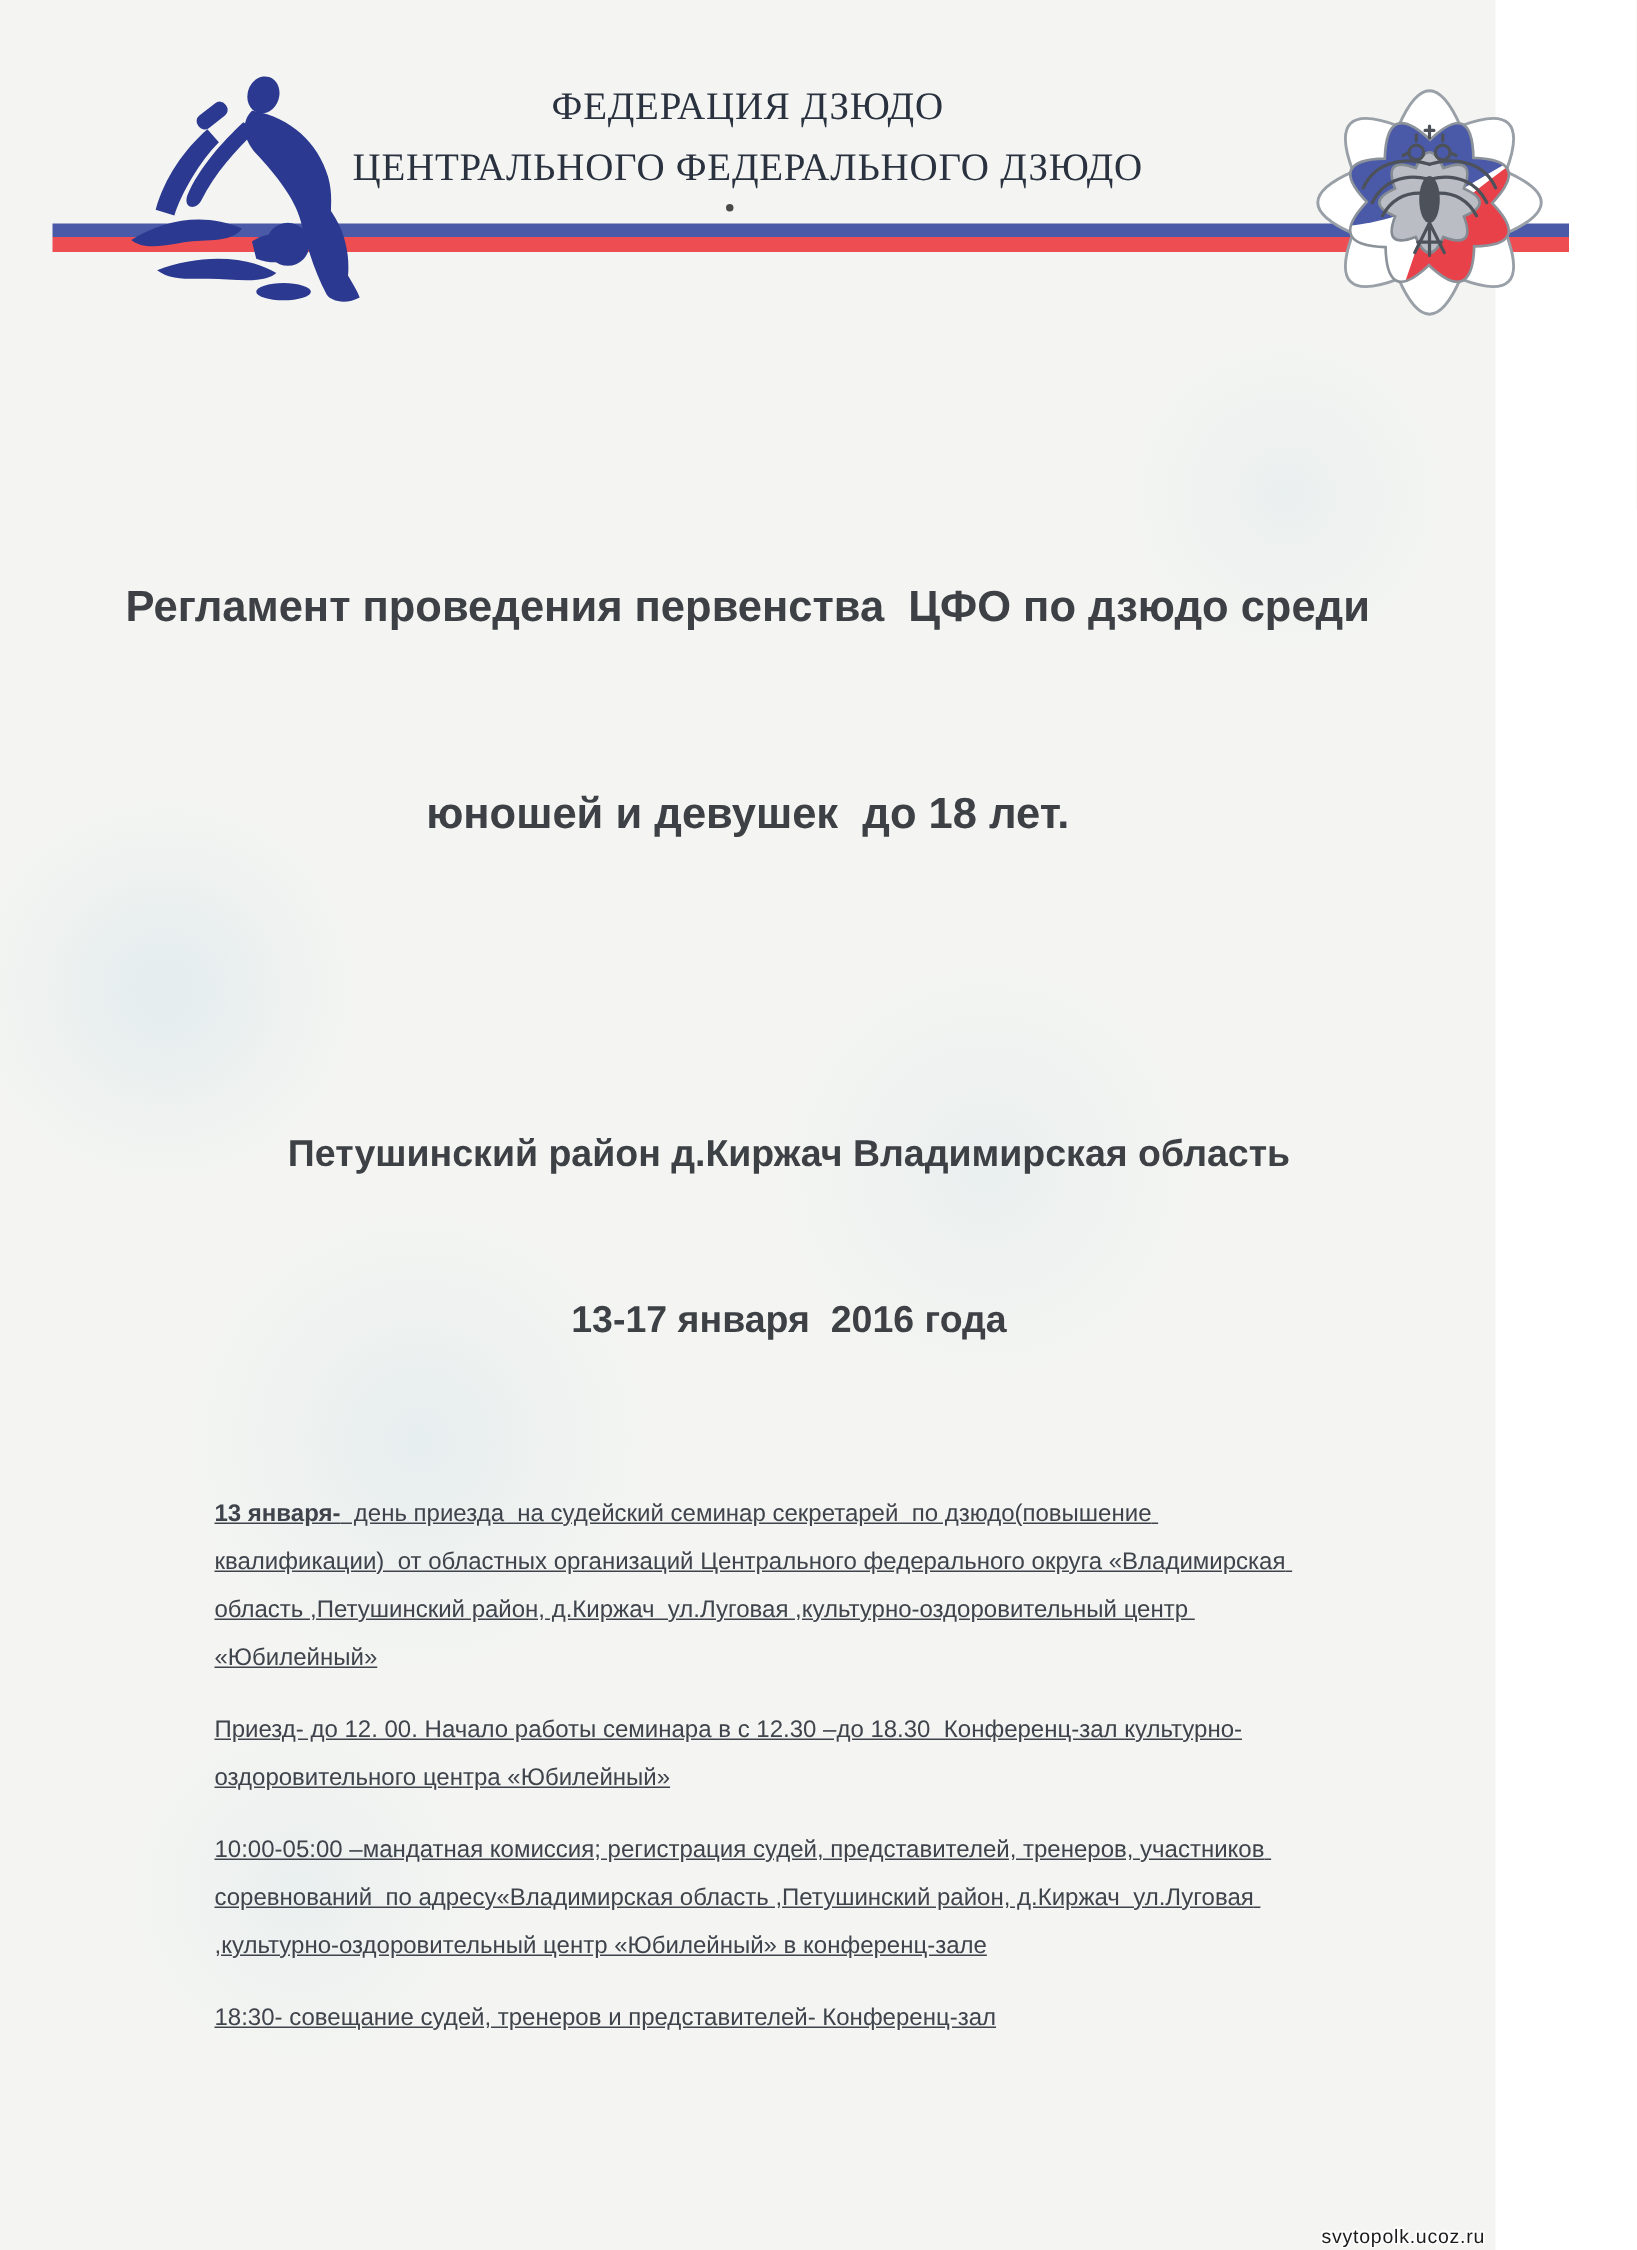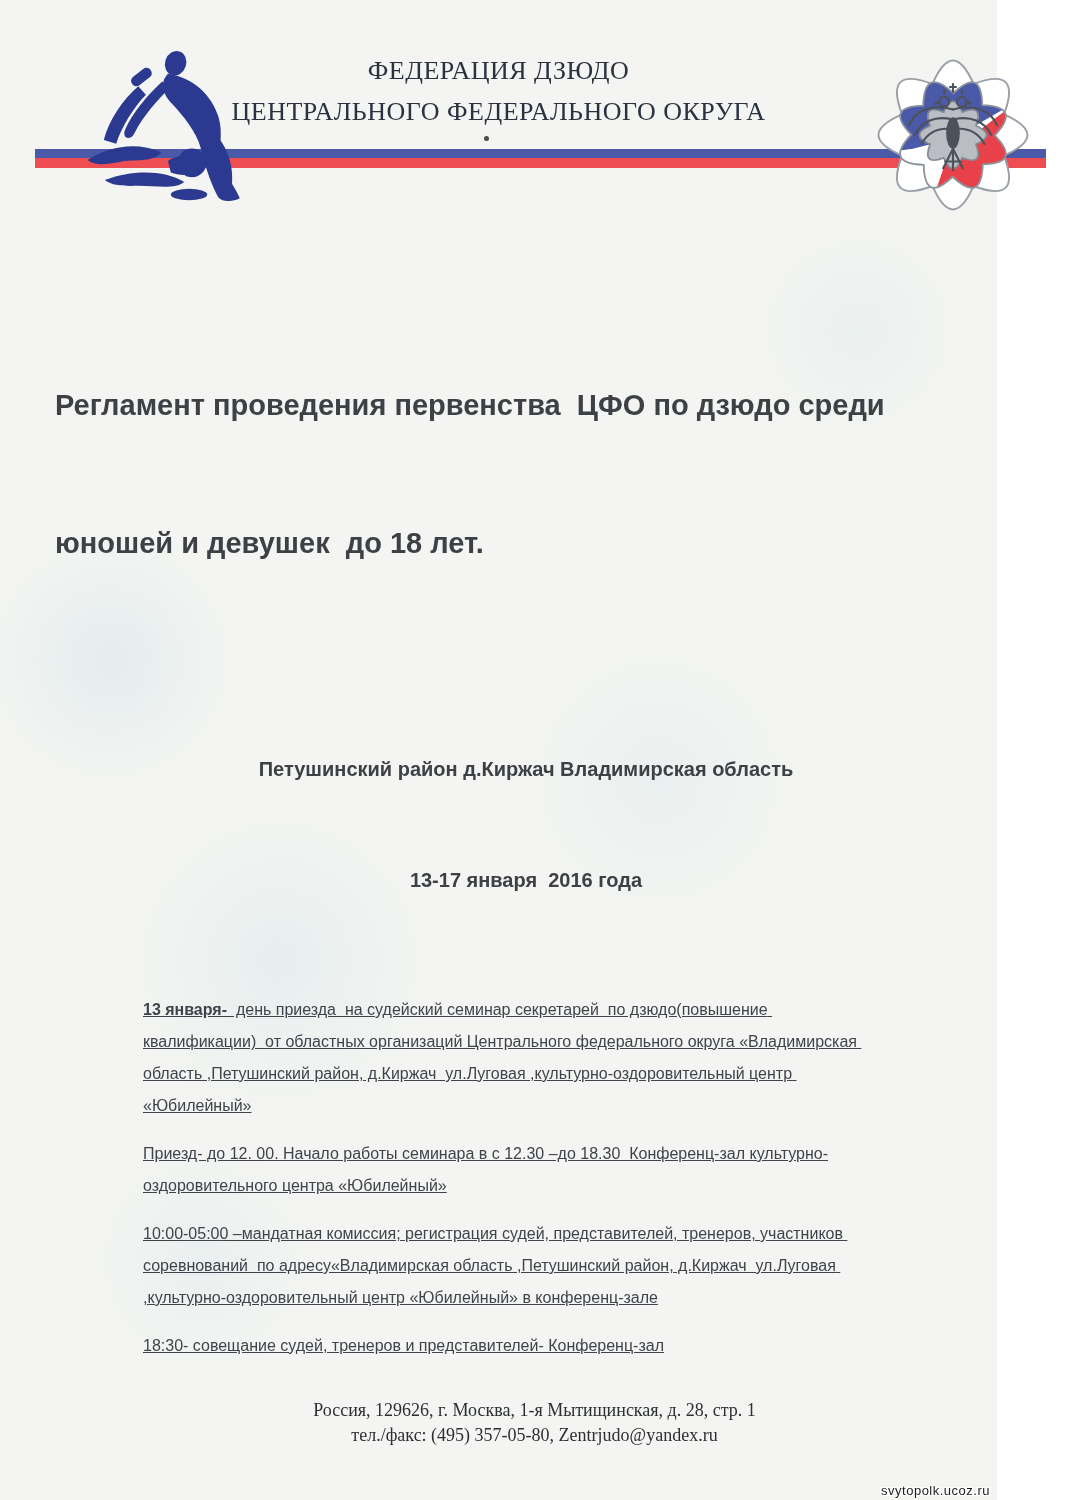--- a/index.html
+++ b/index.html
@@ -31,27 +31,27 @@
   .stripe .band-blue { height: 9px; }
   .stripe .band-red  { height: 10px; }
   .sep-dot {
     position: absolute; left: 484px; top: 136px;
     width: 5px; height: 5px; border-radius: 50%; background: #4a4a4a;
   }
   .logo   { position: absolute; left: 76px;  top: 46px; }
   .emblem { position: absolute; left: 855px; top: 46px; }
   
   .title {
-    margin-top: 58px; padding-left: 55px; 
+    margin-top: 58px; text-align: center;
     font-size: 29px; font-weight: 700; line-height: 46px; color: #3d4145;
     white-space: pre-wrap;
   }
   .subtitle {
     margin-top: 19px; padding-left: 55px; text-align: center;
-    font-size: 20px; font-weight: 700; line-height: 37px; color: #3d4145;
+    font-size: 25px; font-weight: 700; line-height: 37px; color: #3d4145;
     white-space: pre-wrap;
   }
   .paras { margin: 21px 125px 0 143px; }
   .paras p {
     margin: 0 0 16px 0;
     font-size: 16px; line-height: 32px; color: #3f444c;
     white-space: pre-wrap;
     text-decoration: underline;
   }
   .paras p strong { font-weight: 700; }
@@ -92,21 +92,21 @@
         <path d="M30,139 C58,128 92,128 113,141 C104,149 83,145 66,145 C52,145 39,146 30,139 Z"></path>
         <circle cx="121" cy="121" r="15"></circle>
         <path d="M149,95 C159,108 164,124 163,141 C163,149 157,155 152,154 C149,141 146,126 141,112 Z"></path>
         <path d="M96,119 C108,111 125,112 135,122 C130,134 111,136 99,131 Z"></path>
         <ellipse cx="118" cy="154" rx="19" ry="6"></ellipse>
       </g>
     </svg>
 
     <div class="org">
       <div>ФЕДЕРАЦИЯ ДЗЮДО</div>
-      <div>ЦЕНТРАЛЬНОГО ФЕДЕРАЛЬНОГО ОКРУГА</div>
+      <div>ЦЕНТРАЛЬНОГО ФЕДЕРАЛЬНОГО ДЗЮДО</div>
     </div>
 
     <div class="sep-dot"></div>
 
     <svg class="emblem" width="196" height="178" viewBox="0 0 200 180">
       <defs>
         <path id="petalFlower" d="M152,111 Q200,90 152,69 Q171,19 121,38 Q100,-10 79,38 Q29,19 48,69 Q0,90 48,111 Q29,161 79,142 Q100,190 121,142 Q171,161 152,111 Z"></path>
         <clipPath id="innerClip">
           <use href="#petalFlower" transform="rotate(22.5 100 90) translate(100 90) scale(0.76) translate(-100 -90)"></use>
         </clipPath>
@@ -146,19 +146,15 @@
     <div>13-17 января  2016 года</div>
   </div>
 
   <div class="paras">
       <p><strong>13 января-</strong>  день приезда  на судейский семинар секретарей  по дзюдо(повышение квалификации)  от областных организаций Центрального федерального округа «Владимирская область ,Петушинский район, д.Киржач  ул.Луговая ,культурно-оздоровительный центр «Юбилейный»</p>
       <p>Приезд- до 12. 00. Начало работы семинара в с 12.30 –до 18.30  Конференц-зал культурно-оздоровительного центра «Юбилейный»</p>
       <p>10:00-05:00 –мандатная комиссия; регистрация судей, представителей, тренеров, участников соревнований  по адресу«Владимирская область ,Петушинский район, д.Киржач  ул.Луговая ,культурно-оздоровительный центр «Юбилейный» в конференц-зале</p>
       <p>18:30- совещание судей, тренеров и представителей- Конференц-зал</p>
     </div>
 
-  <div class="footer">
-    <div>Россия, 129626, г. Москва, 1-я Мытищинская, д. 28, стр. 1</div>
-    <div>тел./факс: (495) 357-05-80, Zentrjudo@yandex.ru</div>
-  </div>
 
   <div class="watermark">svytopolk.ucoz.ru</div>
 </div>
 
 </body></html>

